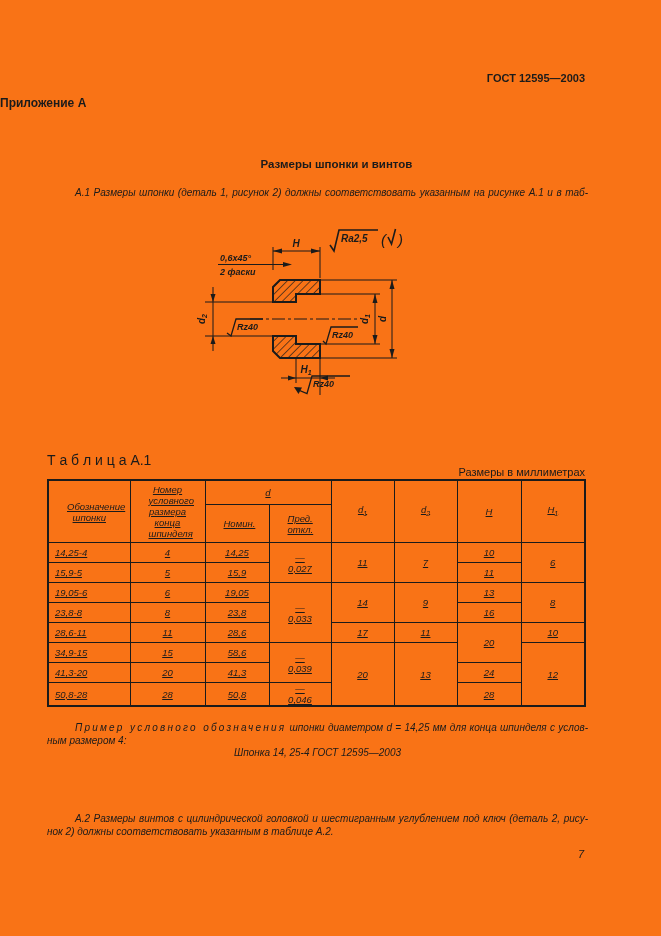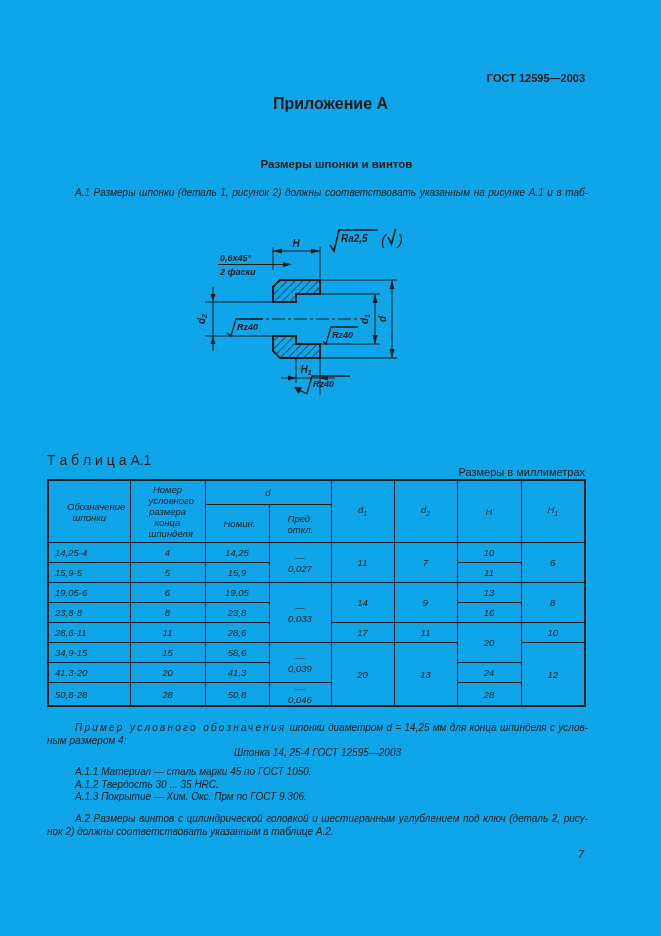--- a/index.html
+++ b/index.html
@@ -1,35 +1,35 @@
 <!DOCTYPE html>
 <html><head>
 <meta charset="utf-8">
 <style>
   html,body { margin:0; padding:0; background:#ffffff; }
   .page {
-    position:relative; width:661px; height:936px; background:#0ea5e9;
+    position:relative; width:661px; height:936px; background:#f97316;
     font-family:"Liberation Sans", sans-serif; color:#1b1b1b; overflow:hidden;
   }
   .abs { position:absolute; }
   .doc-number { top:72px; right:76px; font-size:11px; font-weight:bold; }
-  .appendix { top:97px; left:0; right:0; text-align:center; font-size:16px; font-weight:bold; line-height:13px; }
+  .appendix { top:97px; left:0; right:0; font-size:12px; font-weight:bold; line-height:13px; }
   .section-title { top:158px; left:0; right:0; text-align:center; font-size:11.5px; font-weight:bold;margin-left:12px; }
   .para { left:47px; width:541px; font-size:10px; font-style:italic; line-height:12.5px; }
   .para .l1 { text-indent:28px; text-align:justify; text-align-last:justify; }
   .para-a1 { top:187px; }
   .fig-svg { left:150px; top:223px; }
   .fig-caption { top:416px; left:150px; width:350px; text-align:center; font-size:10px; }
   .tbl-title { top:452px; left:47px; font-size:14px; }
   .tbl-units { top:466px; right:76px; font-size:11px; }
   .tbl-wrap { top:479px; left:47px; }
   table.gost { border-collapse:collapse; table-layout:fixed; width:538px; font-size:9.5px; font-style:italic; }
   table.gost th, table.gost td {
     border:1px solid #1b1b1b; text-align:center; vertical-align:middle;
-    padding:0 18px; font-weight:normal; line-height:11px;
+    padding:0 18px; font-weight:normal; line-height:11px;text-decoration:underline;
   }
   table.gost { border:2px solid #1b1b1b; }
   table.gost tr.h1 th { height:23px; }
   table.gost tr.h2 th { height:37px; }
   table.gost tbody td { height:19px; }
   table.gost tbody td.left { text-align:left; padding-left:6px; }
   table.gost sub { font-size:7px; }
   .example { top:711px;margin-top:11px; }
   .example .l1 { text-indent:28px; white-space:nowrap; }
   .spaced { letter-spacing:2.2px; }
@@ -230,25 +230,20 @@
     </table>
   </div>
 
   <div class="abs para example">
     <div class="l1"><span class="spaced">Пример условного обозначения</span><span> шпонки диаметром d = 14,25 мм для конца шпинделя с услов-</span></div>
     <div>ным размером 4:</div>
   </div>
 
   <div class="abs designation-line">Шпонка 14, 25-4 ГОСТ 12595—2003</div>
 
-  <div class="abs items">
-    <div>А.1.1  Материал — сталь марки 45 по ГОСТ 1050.</div>
-    <div>А.1.2  Твердость 30 ... 35 HRC.</div>
-    <div>А.1.3  Покрытие — Хим. Окс. Прм по ГОСТ 9.306.</div>
-  </div>
 
   <div class="abs para para-a2">
     <div class="l1">А.2  Размеры винтов с цилиндрической головкой и шестигранным углублением под ключ (деталь 2, рису-</div>
     <div>нок 2) должны соответствовать указанным в таблице А.2.</div>
   </div>
 
   <div class="abs page-num">7</div>
 
 </div>
 

